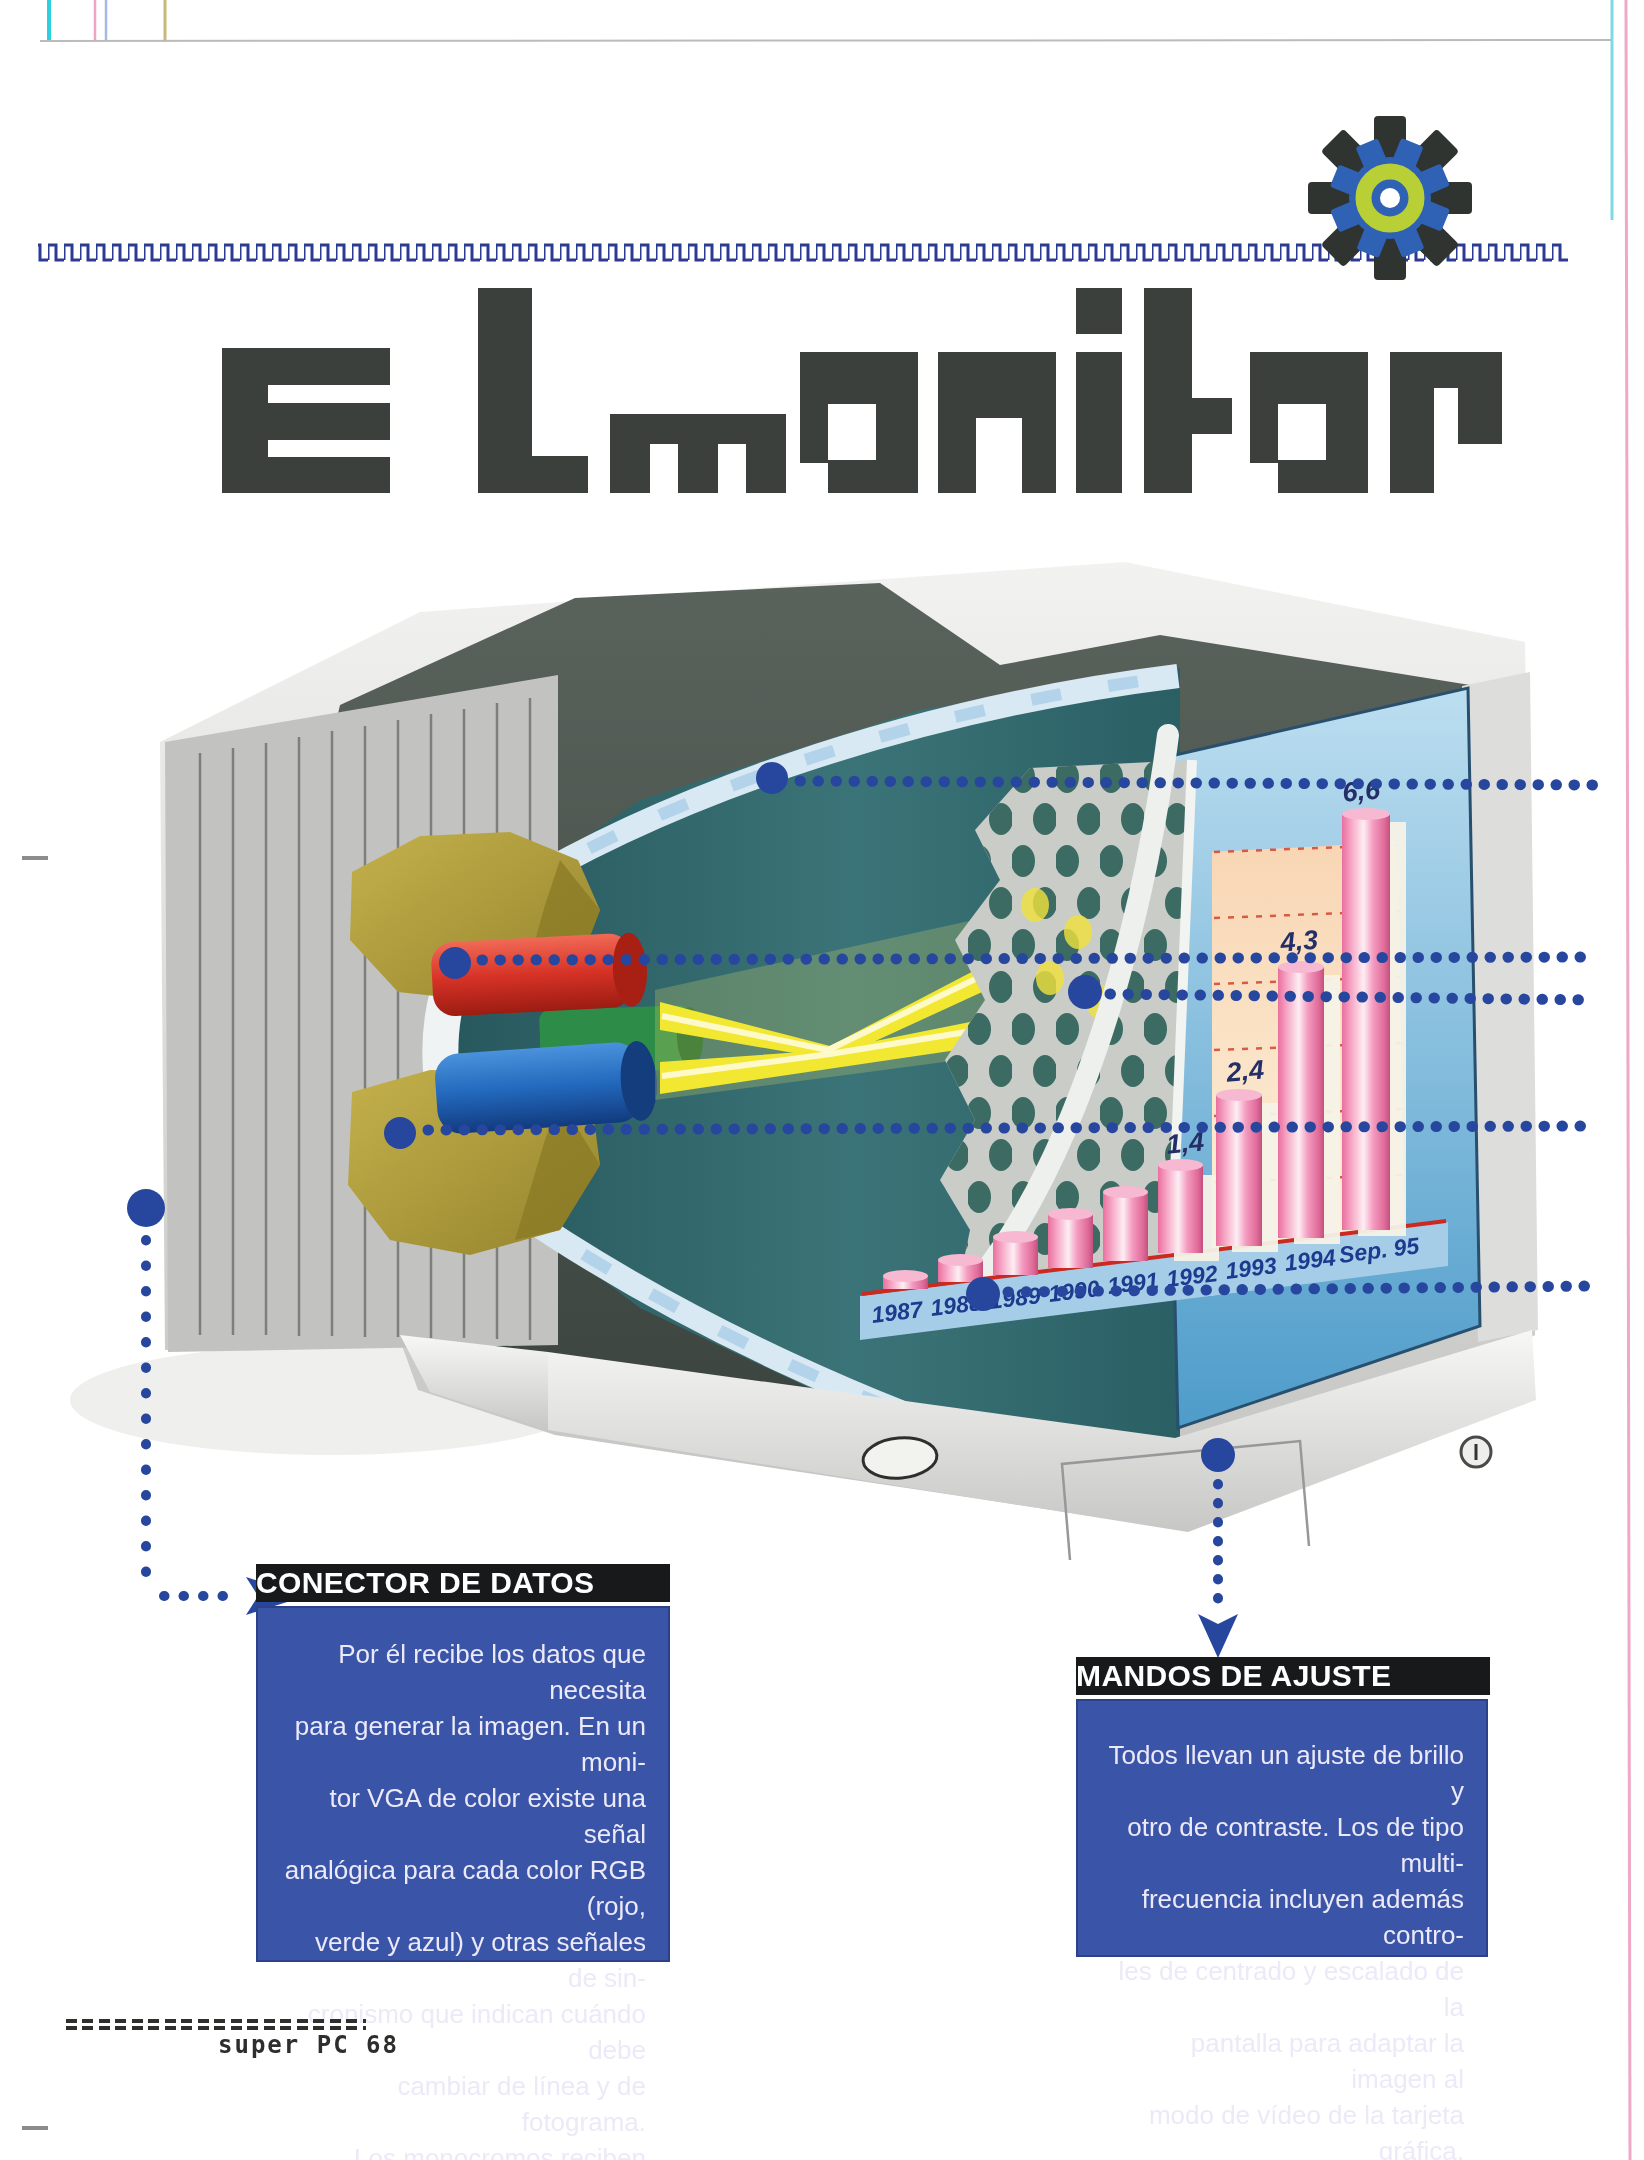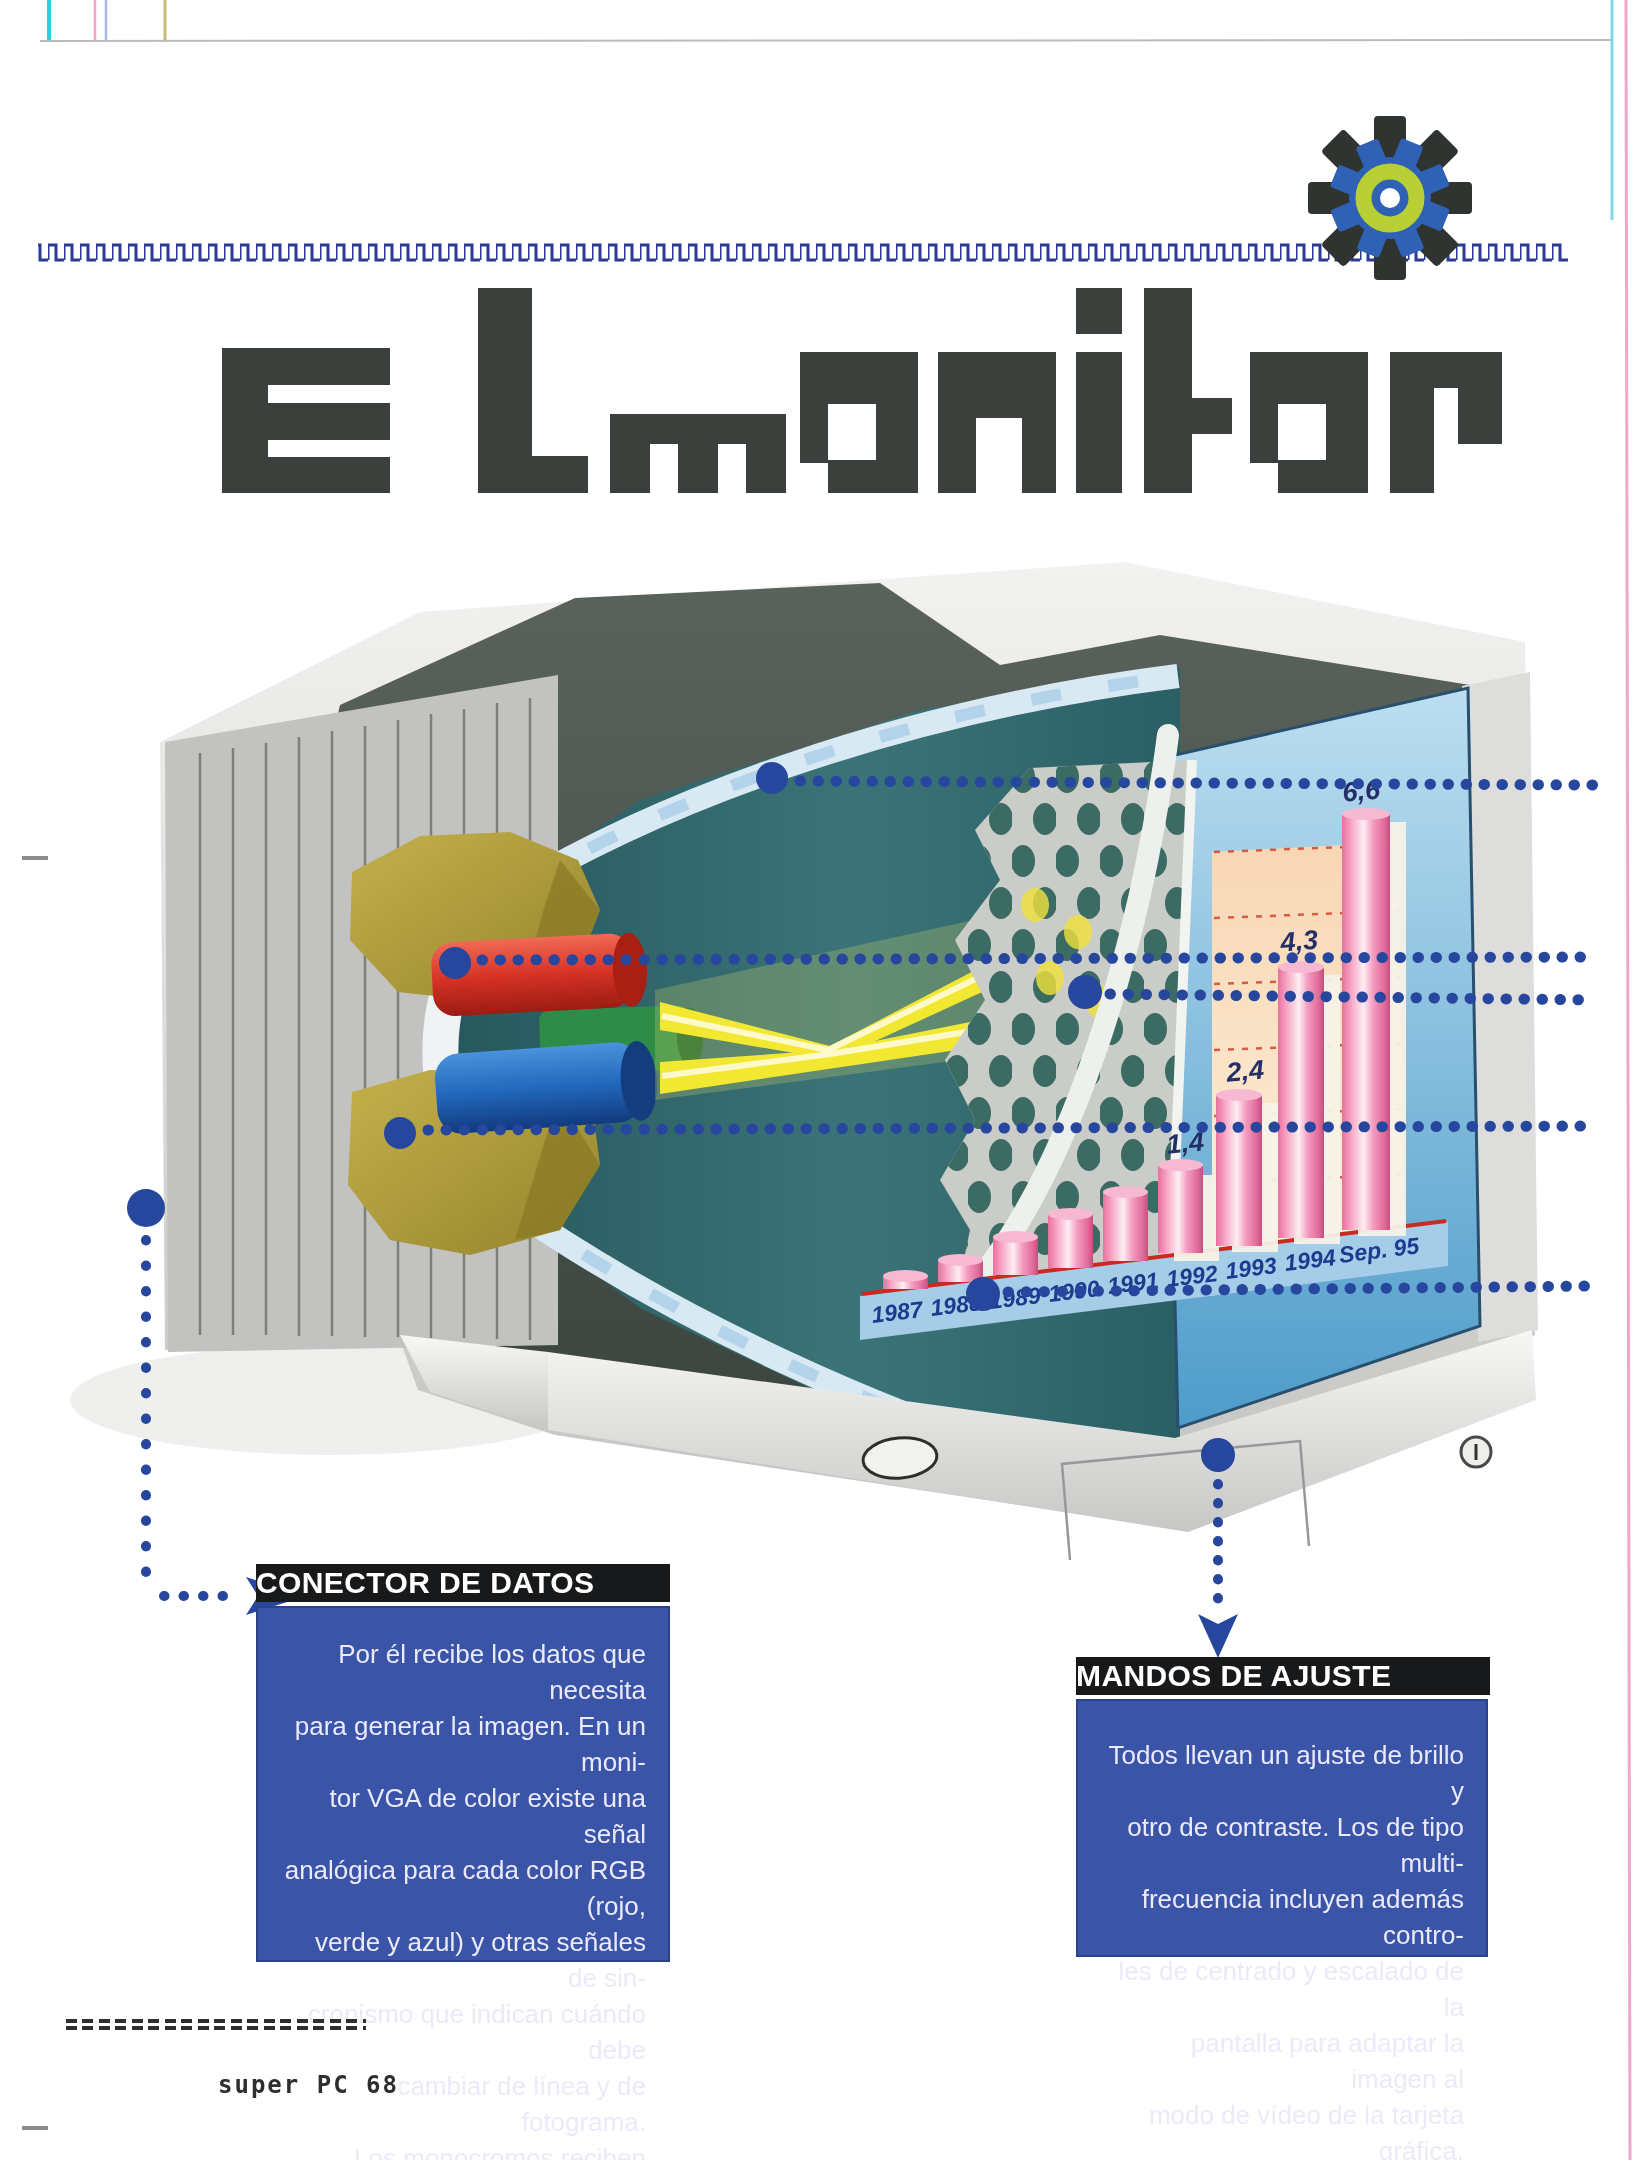--- a/index.html
+++ b/index.html
@@ -12,21 +12,21 @@
   .callout-box{position:absolute;box-sizing:border-box;}
   .box-bar{background:#17191a;color:#ffffff;font-weight:bold;font-size:30px;line-height:38px;
     letter-spacing:.4px;box-sizing:border-box;height:38px;}
   .box-body{background:#3a55a8;color:#ece9f8;font-size:26px;line-height:36px;
     white-space:pre-line;box-sizing:border-box;border:2px solid #2c4188;text-align:right;}
   #conector-body{padding:28px 22px 10px 26px;}
   #mandos-body{padding:36px 22px 5px 26px;}
   .footer-dash{position:absolute;height:4px;
     background:repeating-linear-gradient(90deg,#2f2f2e 0 11px,transparent 11px 16.5px);}
   .footer-label{position:absolute;font-family:"DejaVu Sans Mono", monospace;font-weight:bold;
-    font-size:24px;letter-spacing:2px;color:#2e2e2c;margin-top:40px;}
+    font-size:24px;letter-spacing:2px;color:#2e2e2c;}
   svg text{font-family:"Liberation Sans", sans-serif;}
 </style>
 </head>
 <body>
 
 <div class="page">
 
   <svg class="layer" width="1644" height="2160" viewBox="0 0 1644 2160">
     <defs>
       <linearGradient id="casingGrad" x1="0" y1="0" x2="0" y2="1">

